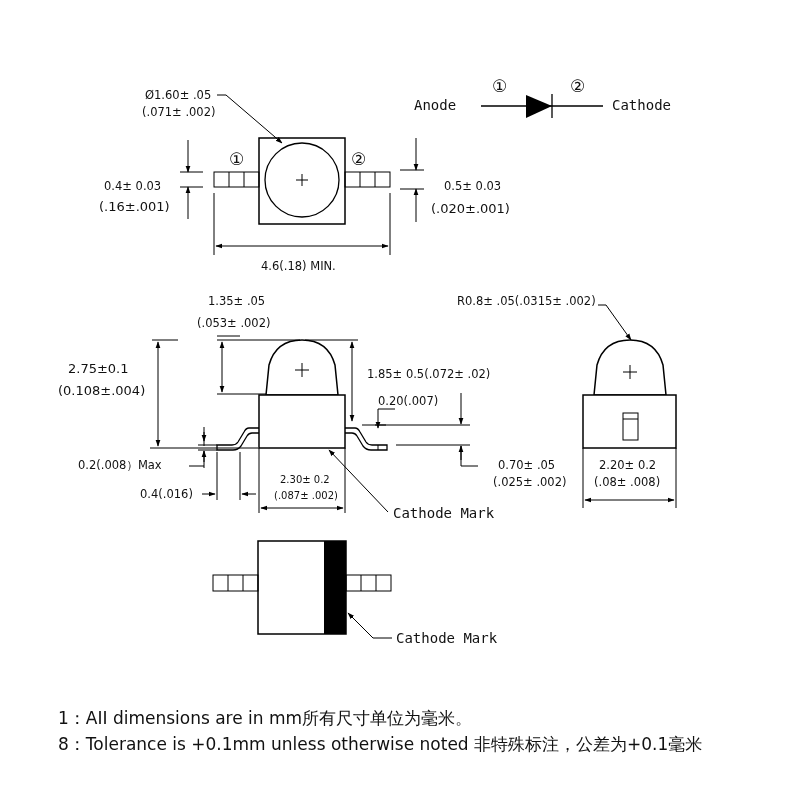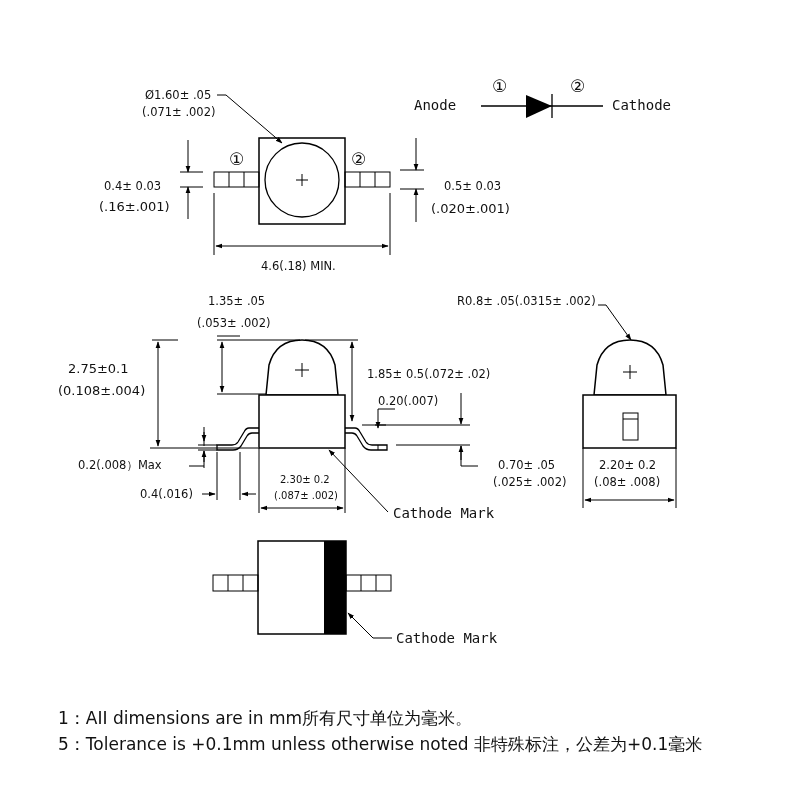--- a/index.html
+++ b/index.html
@@ -160,13 +160,13 @@
     <g>
       <rect class="thin" x="346" y="575" width="45" height="16" fill="#fff"></rect>
       <path class="thin" d="M361 575 V591 M376 575 V591"></path>
     </g>
     <path class="thin" d="M392 638 H373 L348 613" marker-end="url(#arr)"></path>
     <text class="mono" x="396" y="643">Cathode Mark</text>
   </g>
 </svg>
 
 <div class="notes" id="note1">1：AII dimensions are in mm所有尺寸单位为毫米。</div>
-<div class="notes" id="note2">5：Tolerance is +0.1mm unless otherwise noted 非特殊标注，公差为+0.1毫米</div>
+<div class="notes" id="note2">8：Tolerance is +0.1mm unless otherwise noted 非特殊标注，公差为+0.1毫米</div>
 
 </body></html>

